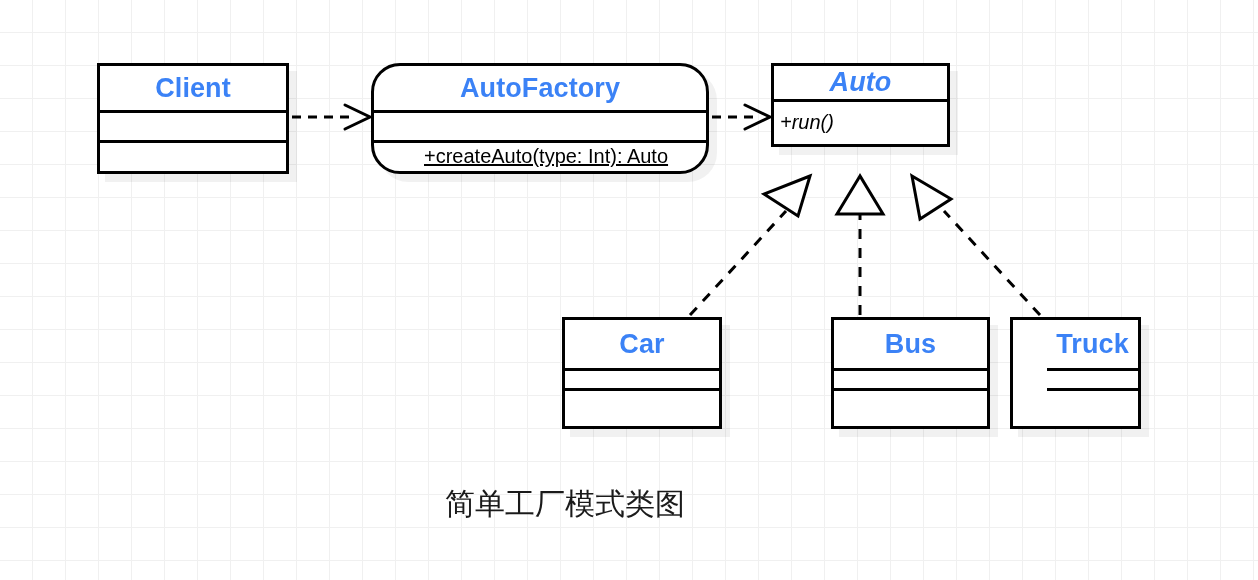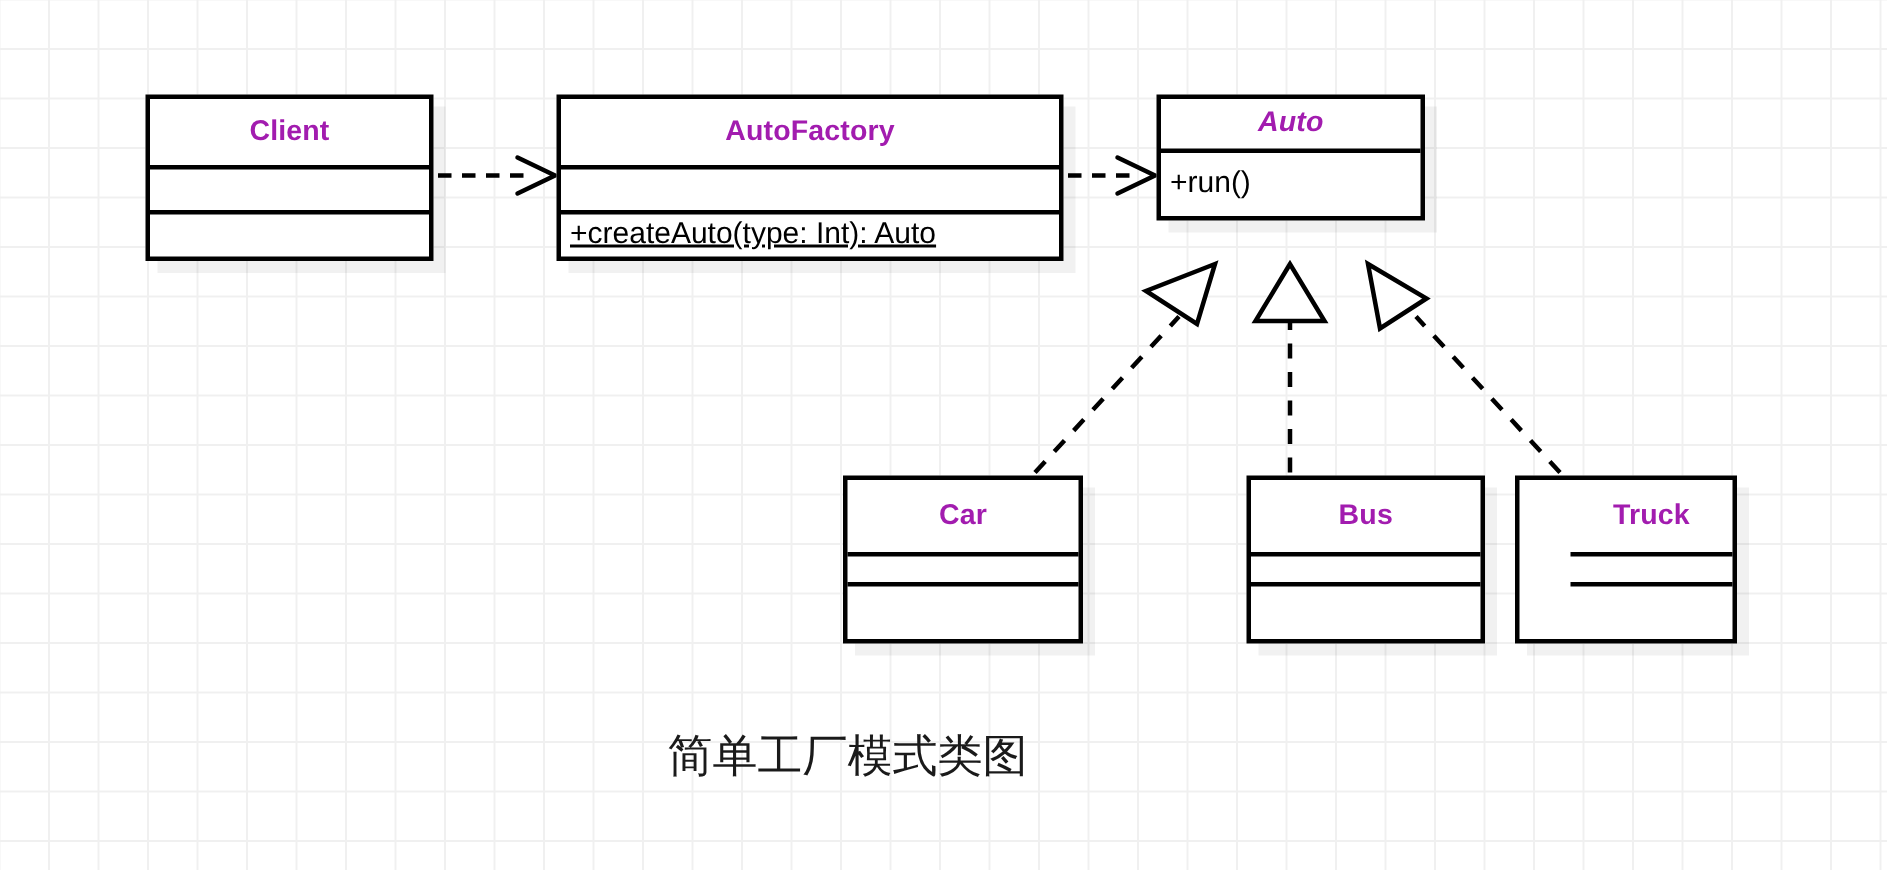--- a/index.html
+++ b/index.html
@@ -39,65 +39,67 @@
     box-shadow: 8px 8px 0 0 rgba(0,0,0,0.055);
     display: flex;
     flex-direction: column;
     z-index: 3;
   }
   .cls-name {
     box-sizing: border-box;
     display: flex;
     align-items: center;
     justify-content: center;
-    font-size: 19px;
+    font-size: 27px;
     font-weight: bold;
-    color: #a21caf;
+    color: #3b82f6;
     letter-spacing: 0.1px;
   }
   .cls-name.abstract {
     font-style: italic;
   }
   .cls-attrs, .cls-ops {
     box-sizing: border-box;
     border-top: 3px solid #000000;
     display: flex;
     align-items: center;
     padding: 0 6px;
     font-size: 20px;
     color: #000000;
   }
   .cls-ops .op-text,
   .cls-attrs .attr-text {
     white-space: nowrap;
   }
   .op-static {
     text-decoration: underline;
+    margin-left: 44px;
   }
   .op-abstract {
+    font-style: italic;
   }
 
   
   #box-client      { left: 97px;  top: 63px;  width: 192px; height: 111px; }
   #box-client .cls-name  { height: 47px; }
   #box-client .cls-attrs { height: 31px; }
   #box-client .cls-ops   { height: 33px; }
 
-  #box-autofactory { left: 371px; top: 63px;  width: 338px; height: 111px; }
+  #box-autofactory { left: 371px; top: 63px;  width: 338px; height: 111px; border-radius: 29px; }
   #box-autofactory .cls-name  { height: 47px; }
   #box-autofactory .cls-attrs { height: 31px; }
   #box-autofactory .cls-ops   { height: 33px; }
 
   #box-auto        { left: 771px; top: 63px;  width: 179px; height: 84px; }
   #box-auto .cls-name { height: 47px; }
   #box-auto .cls-ops  { height: 64px; }
 
   #box-car   { left: 562px;  top: 317px; width: 160px; height: 112px; }
   #box-bus   { left: 786px;  top: 317px; width: 159px; height: 112px; margin-left: 45px; }
-  #box-truck { left: 1010px; top: 317px; width: 148px; height: 112px; padding-left: 34px; }
+  #box-truck { left: 1010px; top: 317px; width: 131px; height: 112px; padding-left: 34px; }
   #box-car .cls-name, #box-bus .cls-name, #box-truck .cls-name { height: 51px; }
   #box-car .cls-attrs, #box-bus .cls-attrs, #box-truck .cls-attrs { height: 21px; }
   #box-car .cls-ops, #box-bus .cls-ops, #box-truck .cls-ops { height: 40px; }
 
   
   #caption {
     position: absolute;
     left: 0;
     top: 484px;
     width: 1130px;

